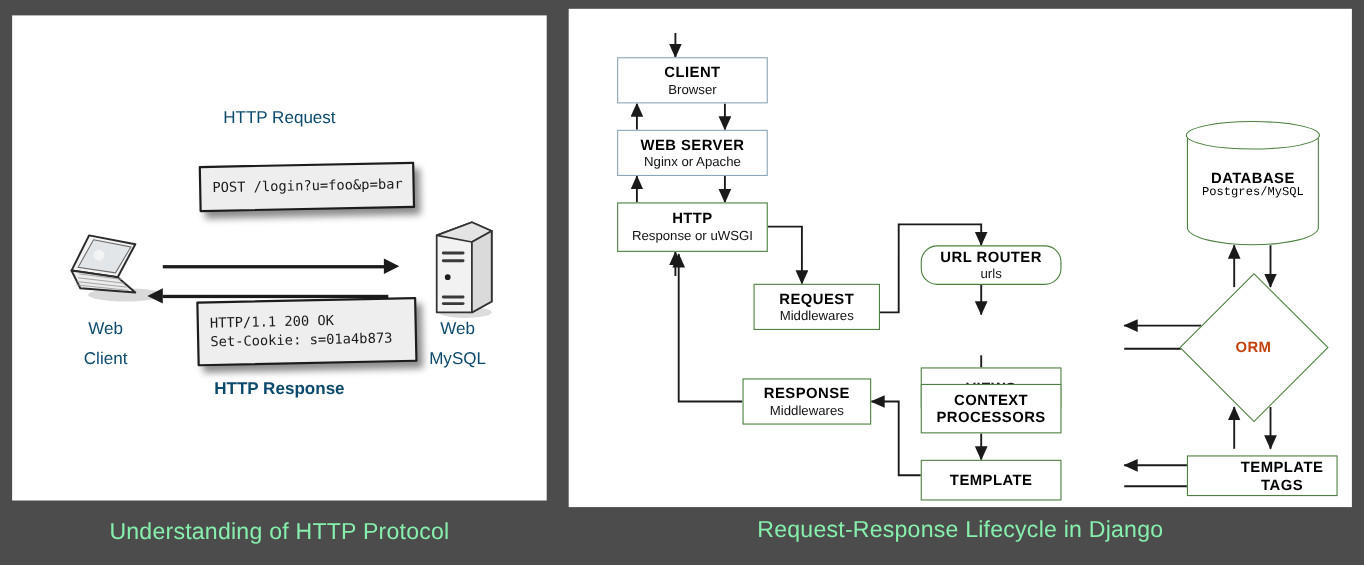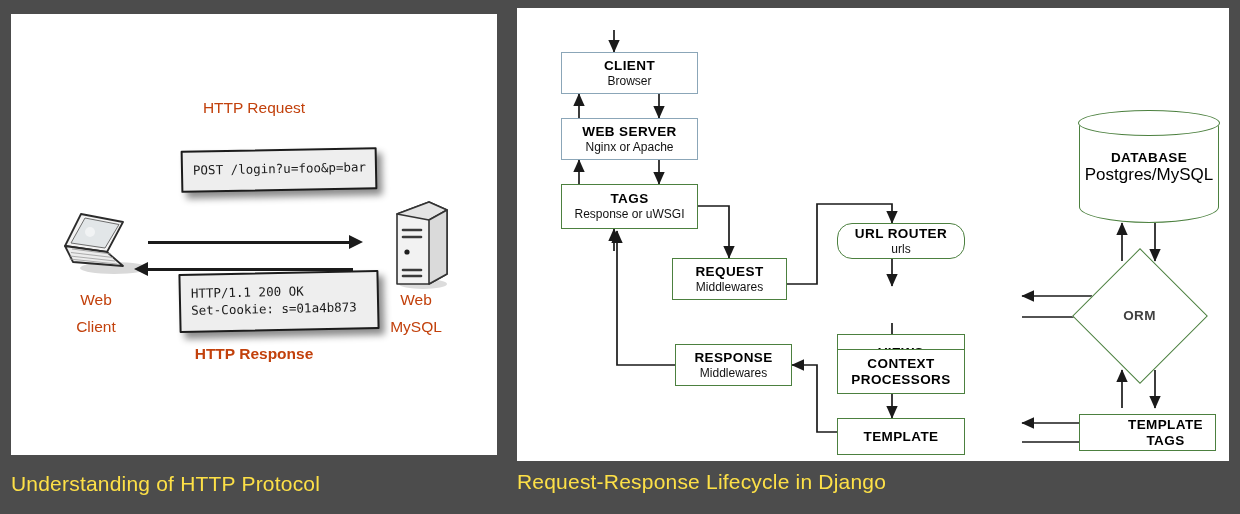--- a/index.html
+++ b/index.html
@@ -9,32 +9,32 @@
     font-family:"Liberation Sans",sans-serif;
     overflow:hidden;
     position:relative;
   }
   .panel{position:absolute;background:#ffffff;overflow:hidden;}
   #left-panel{left:11px;top:14px;width:486px;height:441px;}
   #right-panel{left:517px;top:8px;width:712px;height:453px;}
 
   .caption{
     position:absolute;
-    color:#fde047;
+    color:#86efac;
     font-size:21px;
-    text-align:left;
+    text-align:center;
     white-space:nowrap;
     letter-spacing:.2px;
   }
   #left-caption{left:11px;top:472px;width:486px;}
   #right-caption{left:517px;top:470px;width:712px;}
 
   
   .lbl{
-    position:absolute;color:#c2410c;font-size:15.5px;
+    position:absolute;color:#0c4a6e;font-size:15.5px;
     text-align:center;white-space:nowrap;
   }
   #http-request-label{left:0;top:85;width:486px;}
   #http-response-label{left:0;top:331px;width:486px;font-weight:bold;}
   #web-client-label{left:30px;top:272px;width:110px;line-height:27px;}
   #web-server-label{left:350px;top:272px;width:110px;line-height:27px;}
 
   
   .note{
     position:absolute;background:#eeeeee;
@@ -94,21 +94,21 @@
   #orm{position:absolute;}
   #orm .dia{
     position:absolute;left:50%;top:50%;
     width:96px;height:96px;margin-left:-48px;margin-top:-48px;
     border:1.6px solid #4c803f;transform:rotate(45deg);background:#fff;
     box-sizing:border-box;
   }
   #orm .t{
     position:absolute;left:0;top:0;width:100%;height:100%;
     display:flex;align-items:center;justify-content:center;
-    font-weight:bold;font-size:13.5px;letter-spacing:.4px;color:#404040;
+    font-weight:bold;font-size:13.5px;letter-spacing:.4px;color:#c2410c;
   }
   svg.conn{position:absolute;left:0;top:0;width:712px;height:453px;pointer-events:none;}
 </style>
 </head>
 <body>
 
 <div class="panel" id="left-panel">
 
   <div class="lbl" id="http-request-label" style="top:85px;">HTTP Request</div>
 
@@ -218,25 +218,25 @@
       <div class="t">CLIENT</div>
       <div class="s">Browser</div>
     </div>
 
     <div class="node blue" id="web-server-node" style="left:44px;top:110px;width:137px;height:42px;">
       <div class="t">WEB SERVER</div>
       <div class="s">Nginx or Apache</div>
     </div>
 
     <div class="node green" id="wsgi" style="left:44px;top:176px;width:137px;height:45px;">
-      <div class="t">TAGS</div>
+      <div class="t">HTTP</div>
       <div class="s">Response or uWSGI</div>
     </div>
 
-    <div class="node green" id="request" style="left:155px;top:250px;width:115px;height:42px;">
+    <div class="node green" id="request" style="left:168px;top:250px;width:115px;height:42px;">
       <div class="t">REQUEST</div>
       <div class="s">Middlewares</div>
     </div>
 
     <div class="node green" id="response" style="left:158px;top:336px;width:117px;height:42px;">
       <div class="t">RESPONSE</div>
       <div class="s">Middlewares</div>
     </div>
 
     <div class="node green" id="url-router" style="left:320px;top:215px;width:128px;height:36px;border-radius:15px;">
@@ -250,24 +250,24 @@
 
     <div class="node green" id="context-processors" style="left:320px;top:341px;width:128px;height:45px;text-align:center;">
       <div class="t">CONTEXT</div>
       <div class="t">PROCESSORS</div>
     </div>
 
     <div class="node green" id="template" style="left:320px;top:410px;width:128px;height:37px;">
       <div class="t">TEMPLATE</div>
     </div>
 
-    <div id="database" style="left:562px;top:103px;width:140px;height:112px;">
+    <div id="database" style="left:562px;top:103px;width:120px;height:112px;">
       <div class="cyl-top"></div>
       <div class="t" style="font-weight:bold;font-size:13.5px;letter-spacing:.4px;">DATABASE</div>
-      <div class="s" style="font-size:17px;">Postgres/MySQL</div>
+      <div class="s" style="font-size:11px;font-family:Liberation Mono, monospace;">Postgres/MySQL</div>
     </div>
 
     <div id="orm" style="left:555px;top:253px;width:135px;height:109px;">
       <div class="dia"></div>
       <div class="t">ORM</div>
     </div>
 
     <div class="node green" id="template-tags" style="left:562px;top:406px;width:137px;height:37px;padding-left:36px;">
       <div class="t">TEMPLATE TAGS</div>
     </div>

